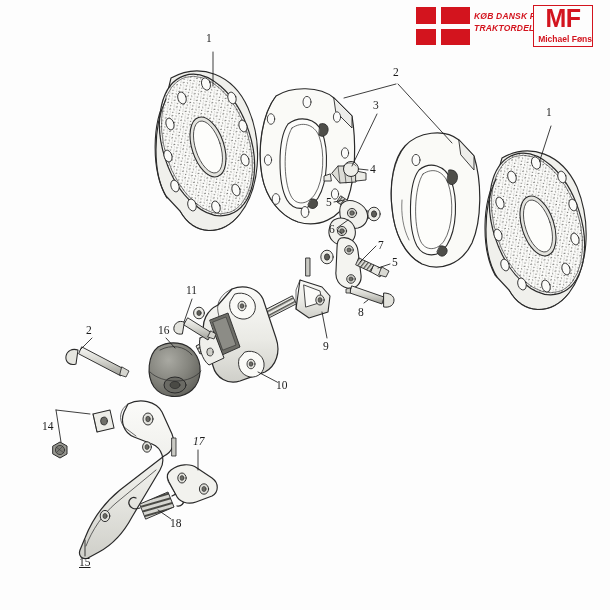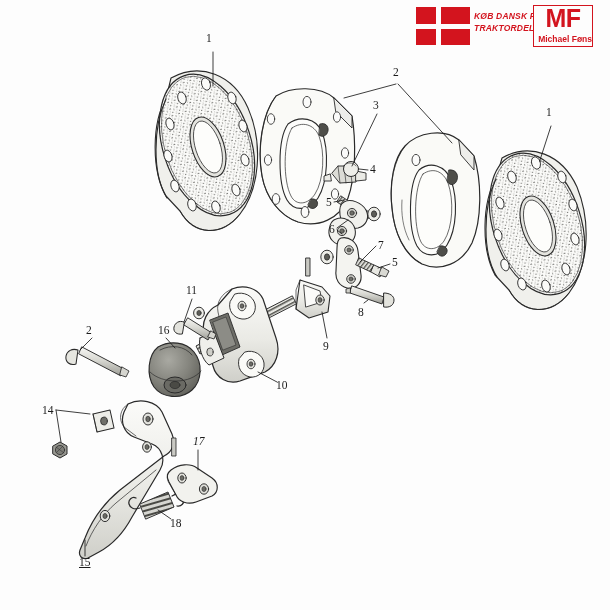--- a/index.html
+++ b/index.html
@@ -445,21 +445,21 @@
     <span class="lbl" style="left:326px;  top:196px;">5</span>
     <span class="lbl" style="left:329px;  top:223px;">6</span>
     <span class="lbl" style="left:378px;  top:239px;">7</span>
     <span class="lbl" style="left:392px;  top:256px;">5</span>
     <span class="lbl" style="left:358px;  top:306px;">8</span>
     <span class="lbl" style="left:323px;  top:340px;">9</span>
     <span class="lbl" style="left:276px;  top:379px;">10</span>
     <span class="lbl" style="left:186px;  top:284px;">11</span>
     <span class="lbl" style="left:158px;  top:324px;">16</span>
     <span class="lbl" style="left:86px;   top:324px;">2</span>
-    <span class="lbl" style="left:42px;   top:404px;">14</span>
+    <span class="lbl" style="left:42px;   top:420px;">14</span>
     <span class="lbl" style="left:79px;   top:556px;text-decoration:underline;">15</span>
     <span class="lbl" style="left:170px;  top:517px;">18</span>
     <span class="lbl" style="left:193px;  top:435px;font-style:italic;">17</span>
     <span class="lbl" style="left:546px;  top:106px;">1</span>
   </div>
 
   <div id="brand">
 
     <div class="flag">
       <span class="fq-tl"></span>

